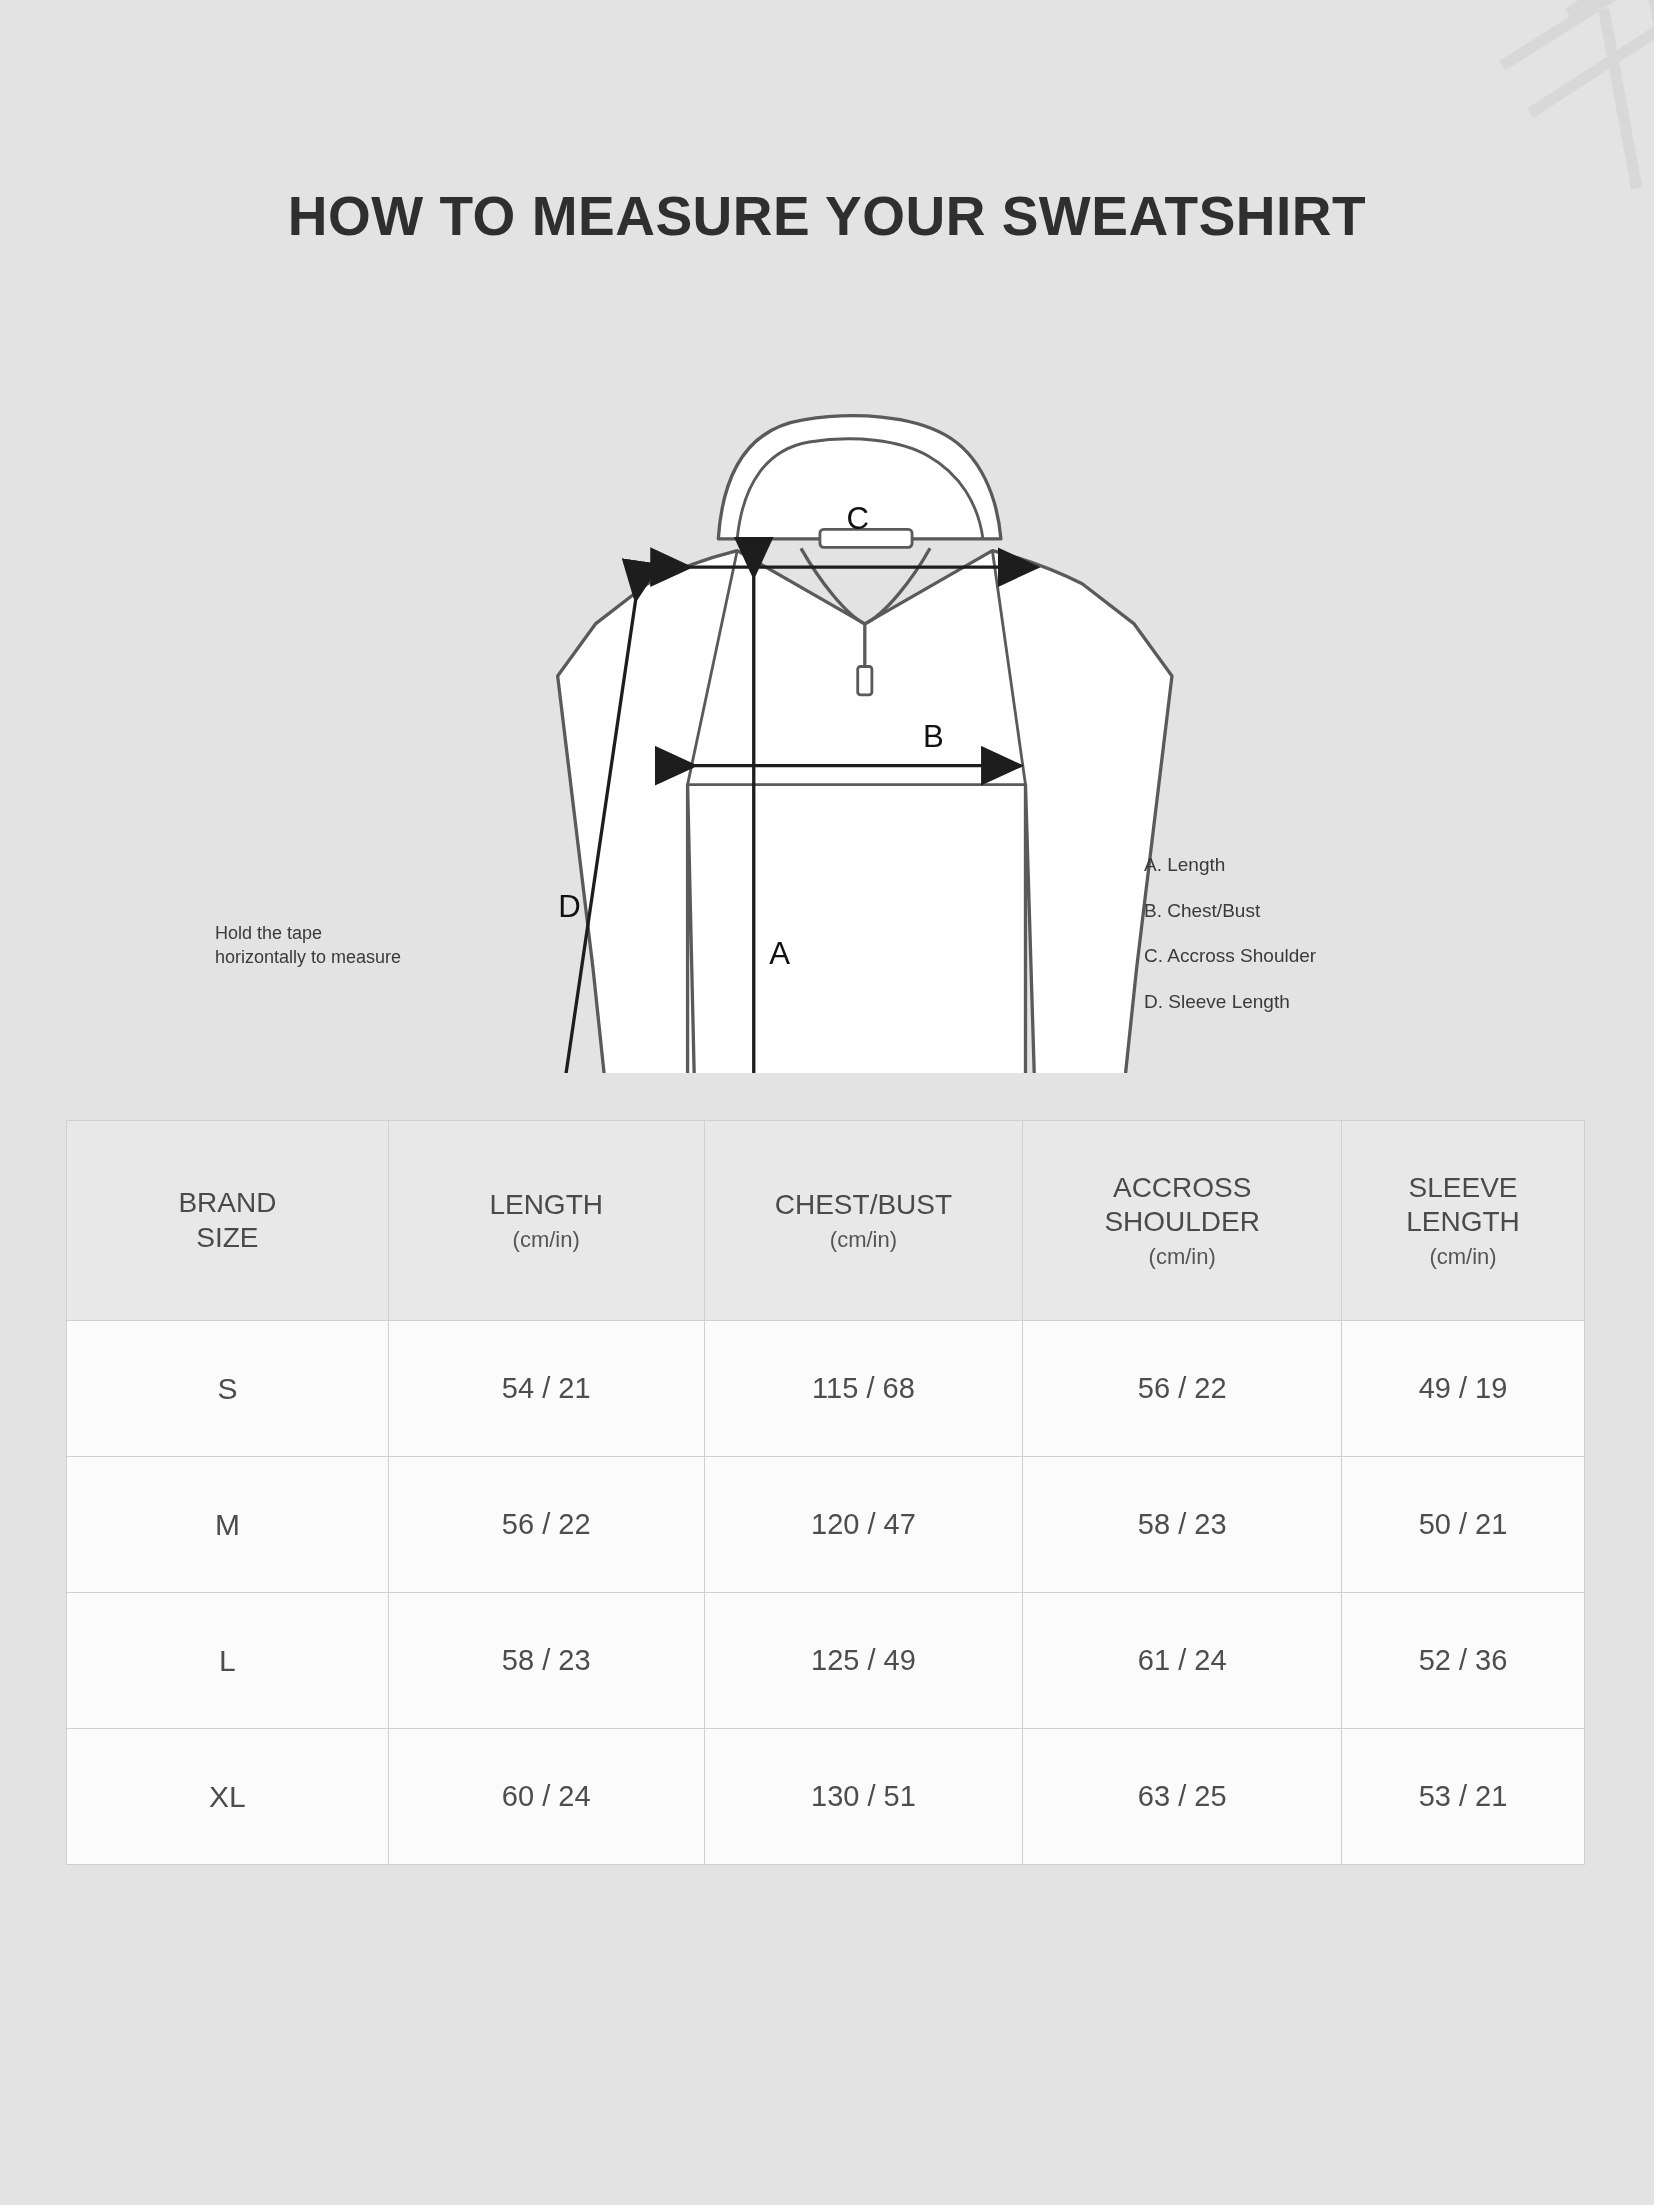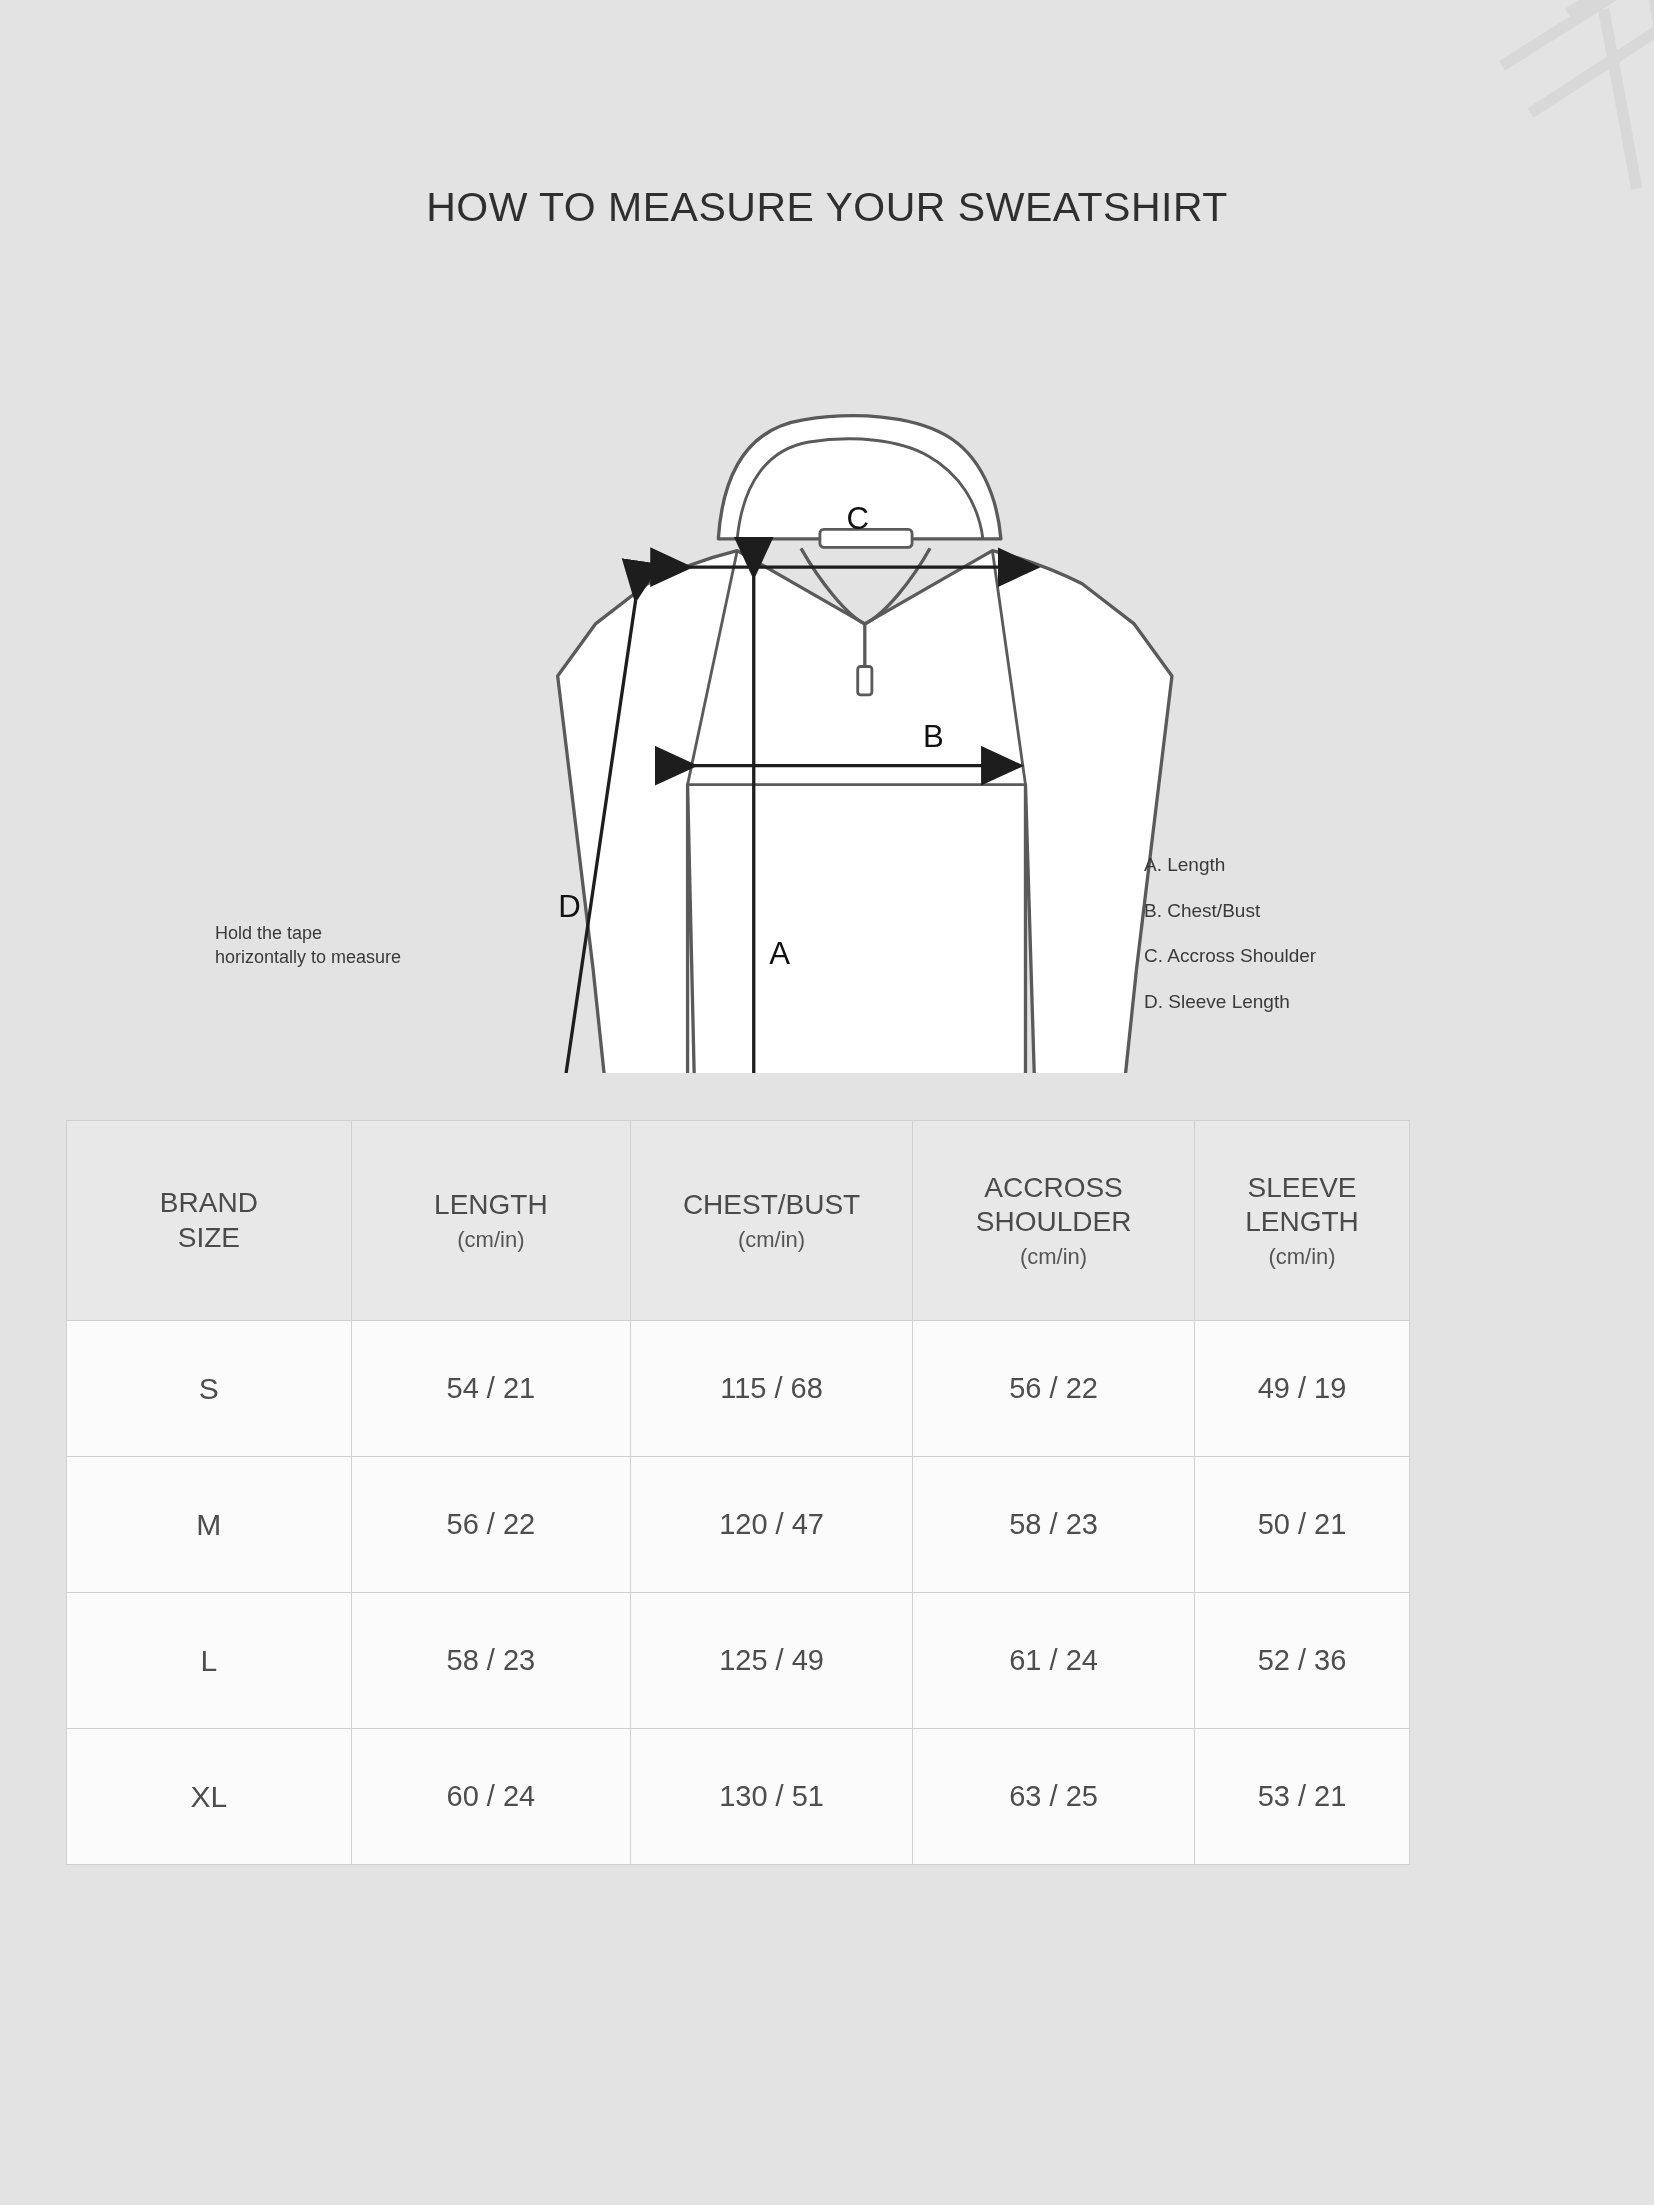--- a/index.html
+++ b/index.html
@@ -26,24 +26,24 @@
     pointer-events: none;
   }
 
   
   .title {
     position: absolute;
     top: 184px;
     left: 0;
     width: 100%;
     text-align: center;
-    font-size: 41px;
+    font-size: 55px;
     letter-spacing: 0.5px;
     color: #2f2f2f;
-    font-weight: 400;
+    font-weight: 700;
   }
 
   
   .illustration {
     position: absolute;
     top: 293px;
     left: 0;
     width: 1654px;
     height: 780px;
   }
@@ -71,21 +71,21 @@
   .legend div {
     margin-bottom: 26.5px;
     white-space: nowrap;
   }
 
   
   .table-wrap {
     position: absolute;
     left: 66px;
     top: 1120px;
-    width: 1344px;
+    width: 1519px;
   }
   table {
     border-collapse: collapse;
     width: 100%;
     table-layout: fixed;
   }
   th, td {
     border: 1.4px solid #d0d0d0;
     text-align: center;
     color: #4a4a4a;

